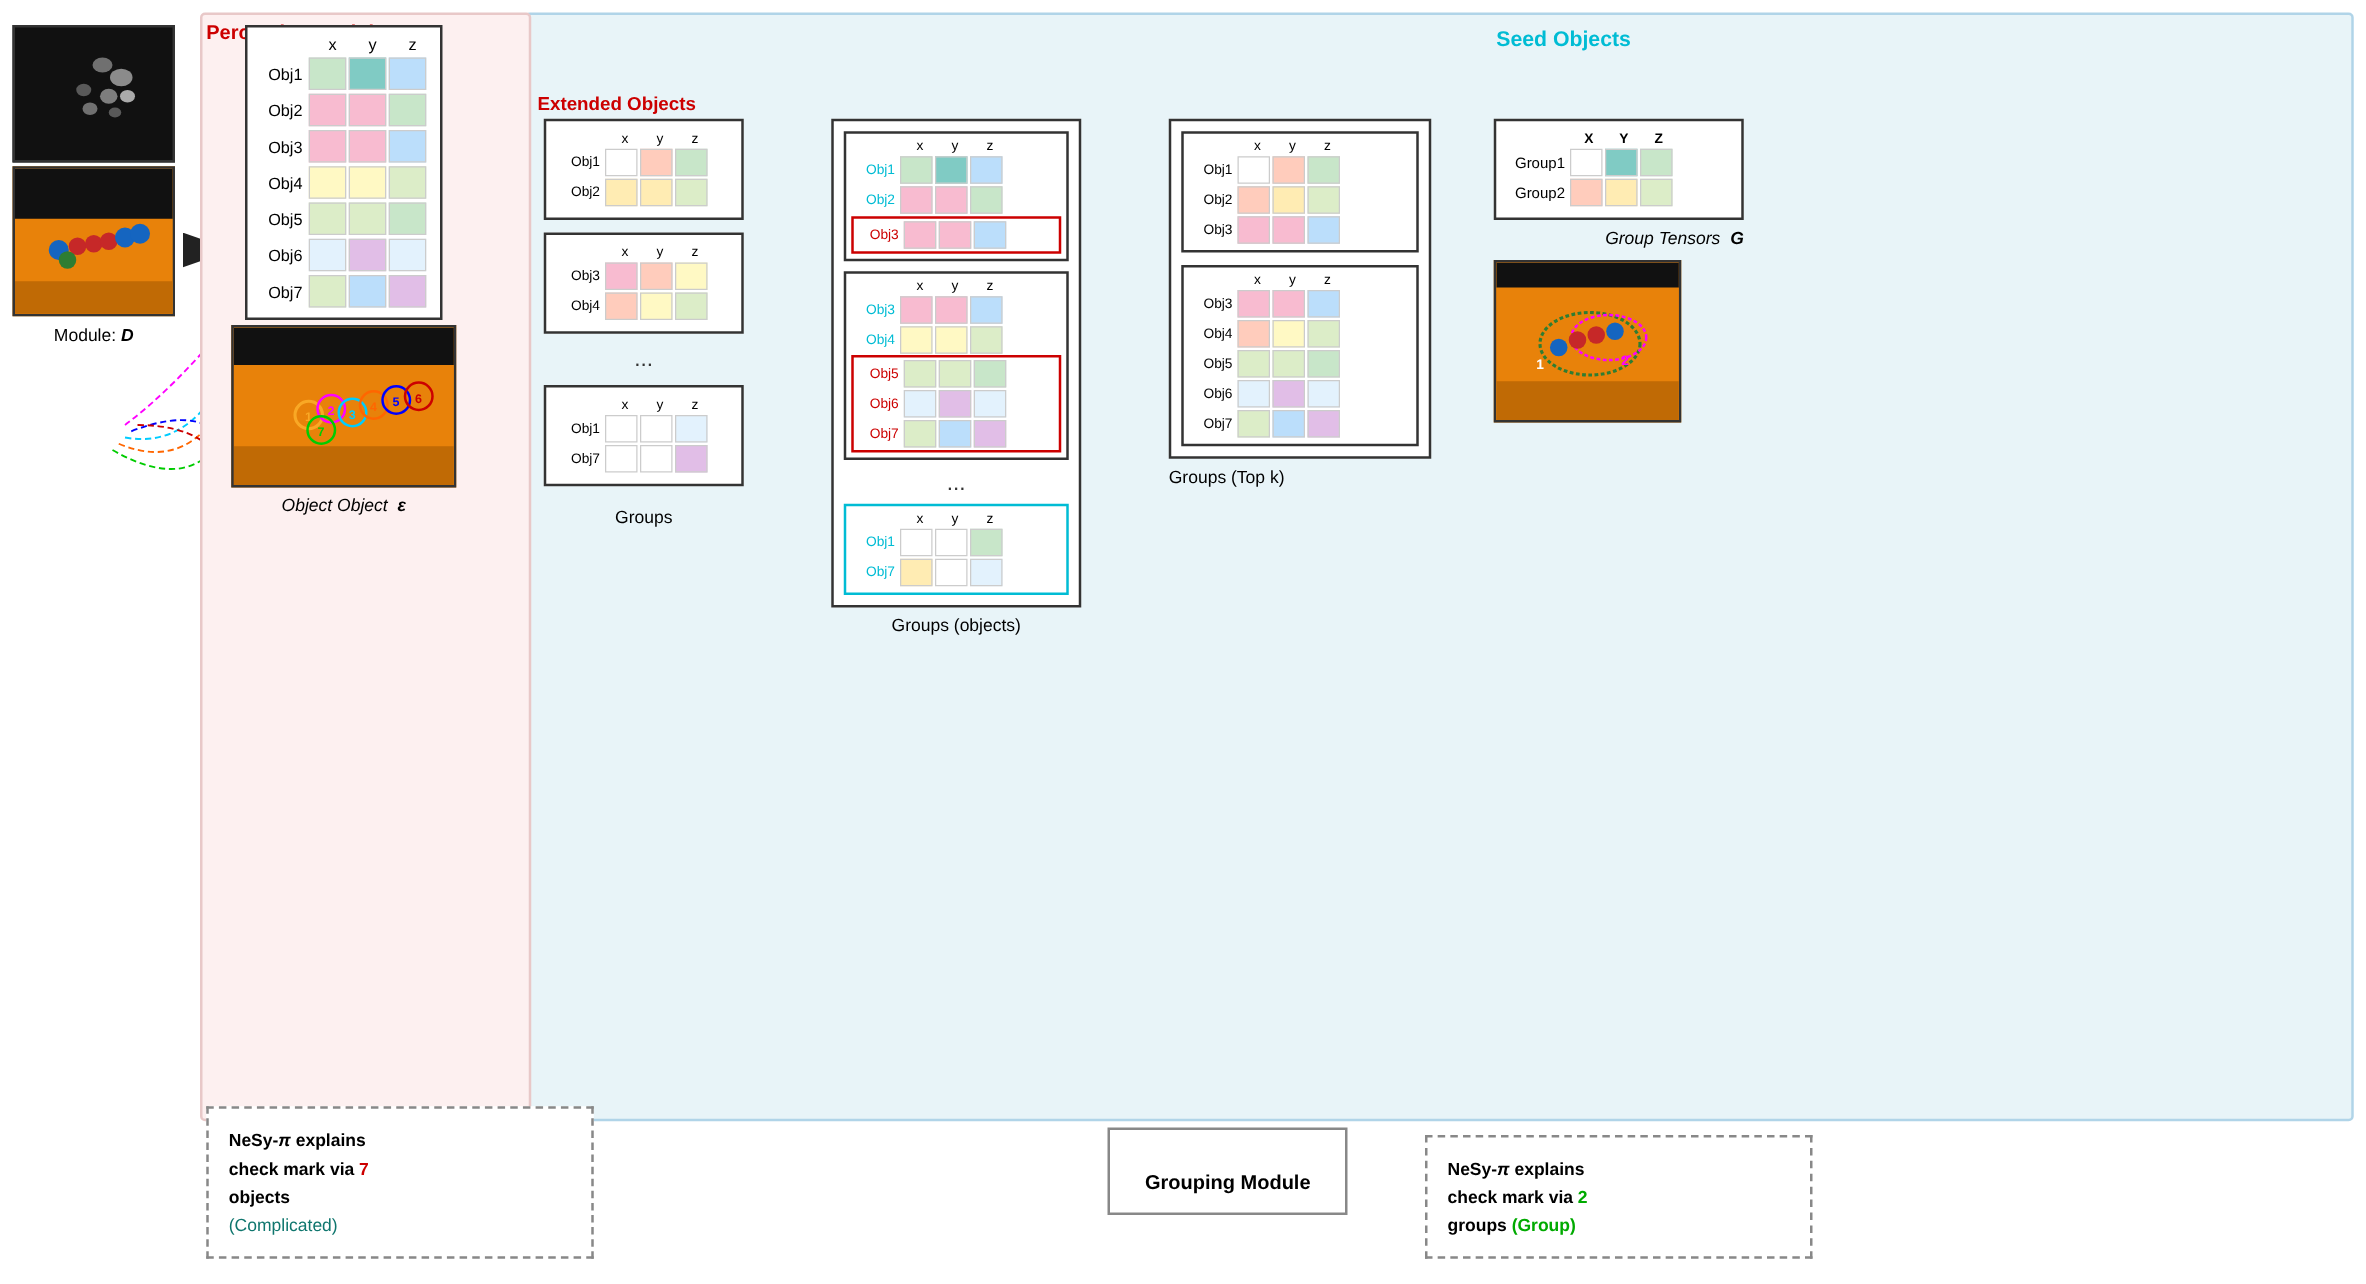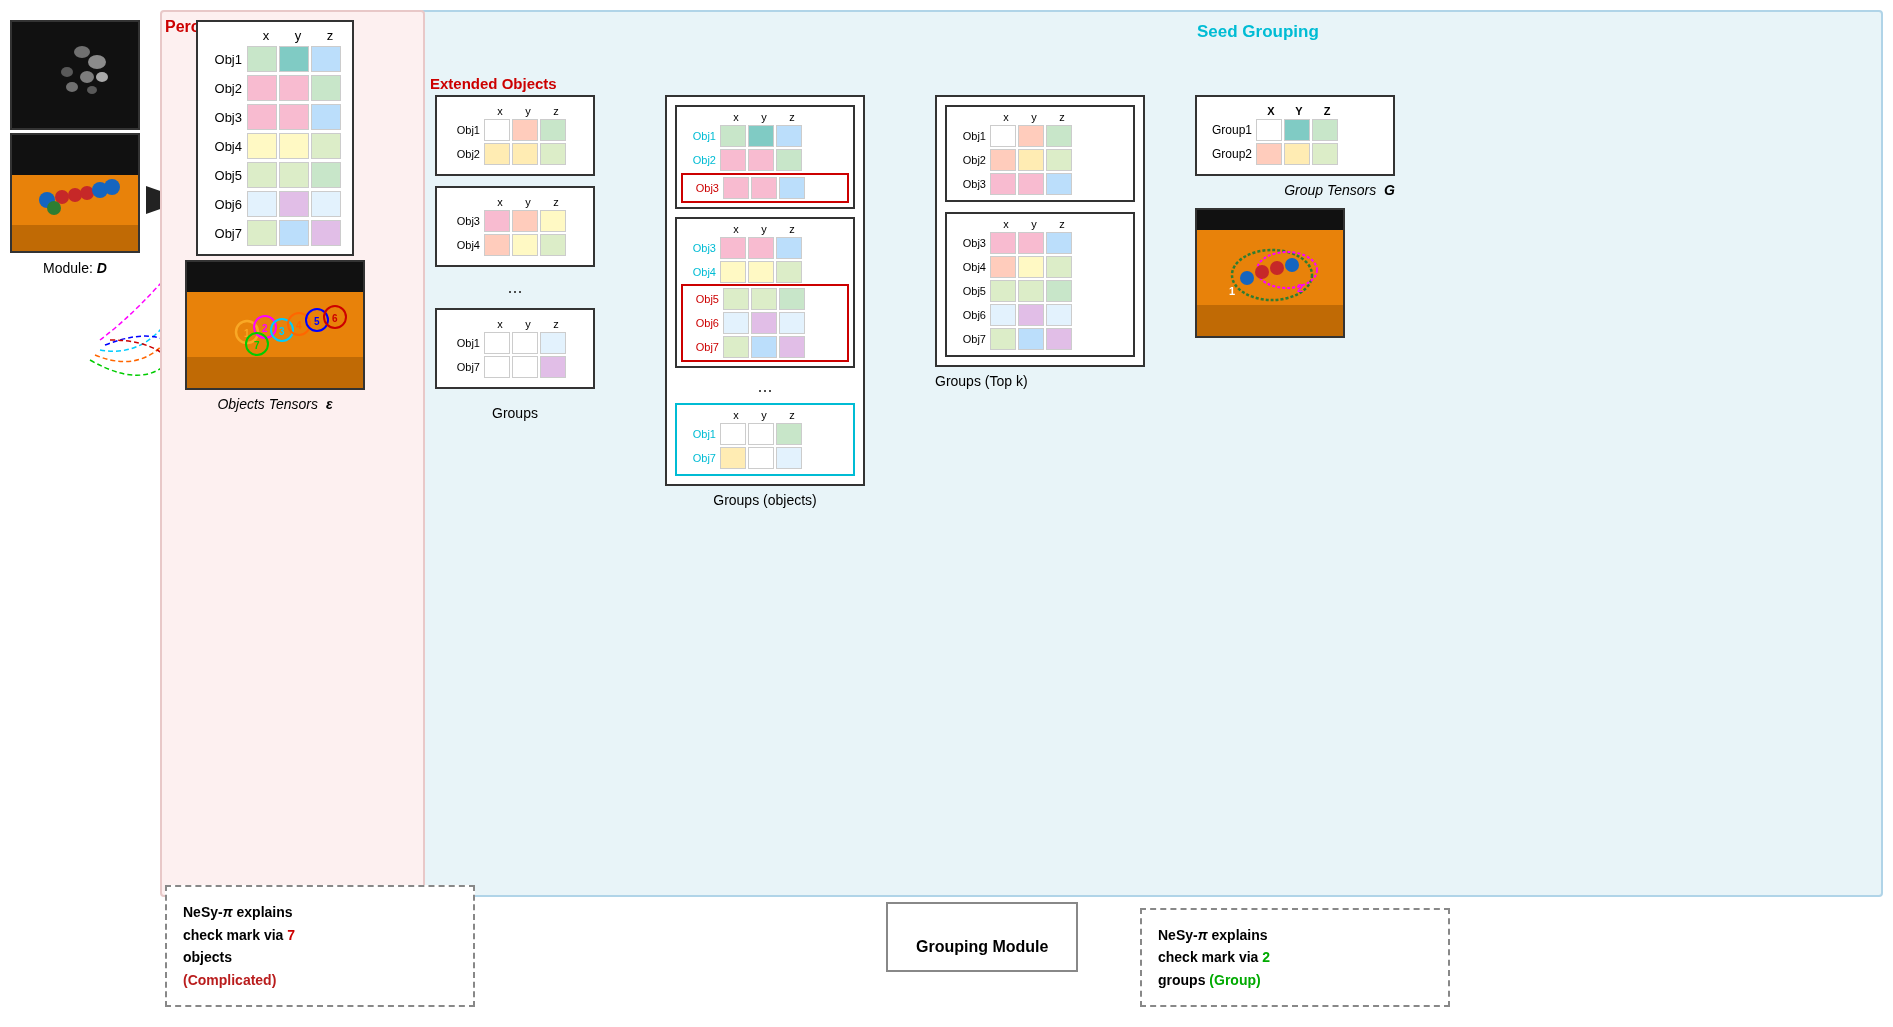--- a/index.html
+++ b/index.html
@@ -257,21 +257,21 @@
 </svg>
 
 <div class="blue-region"></div>
 
 <div class="pink-region"></div>
 
 <div class="perception-label">Perception Module</div>
 
 <div style="position:absolute; top:75px; left:430px; color:#cc0000; font-weight:bold; font-size:15px; z-index:10;">Extended Objects</div>
 
-<div style="position:absolute; top:22px; left:1197px; color:#00bcd4; font-weight:bold; font-size:17px; z-index:10;">Seed Grouping</div>
+<div style="position:absolute; top:22px; left:1197px; color:#00bcd4; font-weight:bold; font-size:17px; z-index:10;">Seed Objects</div>
 
 <div style="position:absolute; top:20px; left:10px; display:flex; flex-direction:column; align-items:center; gap:3px;">
 
   <div class="example-image-top">
     <svg width="130" height="110" viewBox="0 0 130 110">
 
       <ellipse cx="70" cy="30" rx="8" ry="6" fill="#888" opacity="0.8"></ellipse>
       <ellipse cx="85" cy="40" rx="9" ry="7" fill="#aaa" opacity="0.8"></ellipse>
       <ellipse cx="55" cy="50" rx="6" ry="5" fill="#777" opacity="0.7"></ellipse>
       <ellipse cx="75" cy="55" rx="7" ry="6" fill="#999" opacity="0.8"></ellipse>
@@ -381,21 +381,21 @@
       <circle cx="130" cy="58" r="11" fill="none" stroke="#0000ff" stroke-width="2"></circle>
       <text x="127" y="63" font-size="10" fill="#0000ff" font-weight="bold">5</text>
       <circle cx="148" cy="55" r="11" fill="none" stroke="#cc0000" stroke-width="2"></circle>
       <text x="145" y="60" font-size="10" fill="#cc0000" font-weight="bold">6</text>
       <circle cx="70" cy="82" r="11" fill="none" stroke="#00cc00" stroke-width="2"></circle>
       <text x="67" y="87" font-size="10" fill="#00cc00" font-weight="bold">7</text>
     </svg>
   </div>
 
   <div style="font-size:14px; margin-top:6px; font-style:italic;">
-    <span>Objects Tensors</span>
+    <span>Object Object</span>
     <span style="font-style:italic; font-weight:bold; margin-left:4px;">ε</span>
   </div>
 </div>
 
 <div style="position:absolute; top:95px; left:435px; display:flex; flex-direction:column; align-items:center; gap:10px;">
 
   <div class="outer-big-box" style="width:160px;">
     <div class="small-tensor-header">
       <span>x</span>
       <span>y</span>
@@ -678,21 +678,21 @@
       <text x="100" y="82" font-size="11" fill="#ff00ff" font-weight="bold">2</text>
     </svg>
   </div>
 </div>
 
 <div style="position:absolute; bottom:20px; left:165px; width:310px; border:2px dashed #888; background:white; padding:14px 16px;">
   <div style="font-size:14px; line-height:1.6; font-weight:bold;">
     NeSy-<span style="font-style:italic;">π</span> explains<br>
     check mark via <span style="color:#cc0000; font-weight:bold;">7</span><br>
     objects<br>
-    <span style="color:#b91c1c; font-weight:bold;text-align:center;">(Complicated)</span>
+    <span style="color:#0f766e; font-weight:normal;text-align:center;">(Complicated)</span>
   </div>
 </div>
 
 <div style="position:absolute; bottom:55px; left:886px; border:2px solid #888; background:white; padding:14px 28px;">
   <div style="font-size:16px; font-weight:bold;margin-top:20px;">Grouping Module</div>
 </div>
 
 <div style="position:absolute; bottom:20px; left:1140px; width:310px; border:2px dashed #888; background:white; padding:14px 16px;">
   <div style="font-size:14px; line-height:1.6; font-weight:bold;">
     NeSy-<span style="font-style:italic;">π</span> explains<br>

